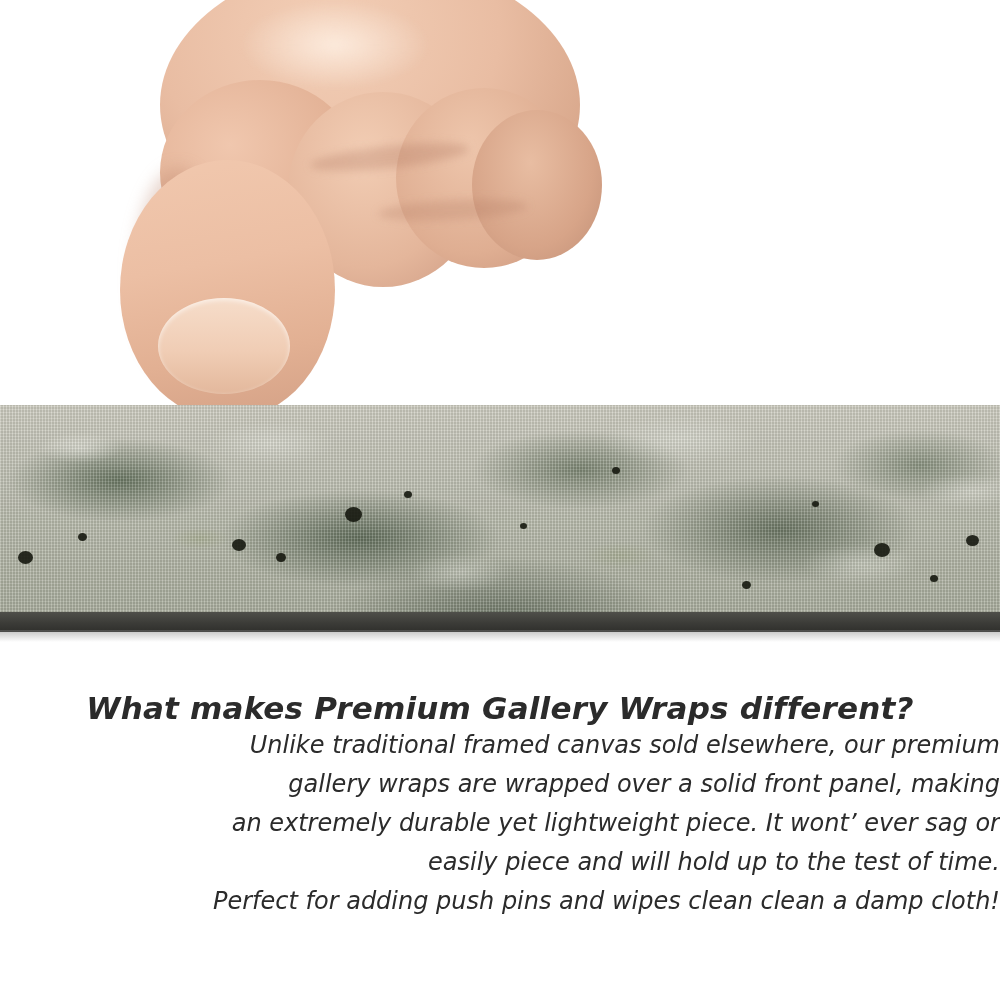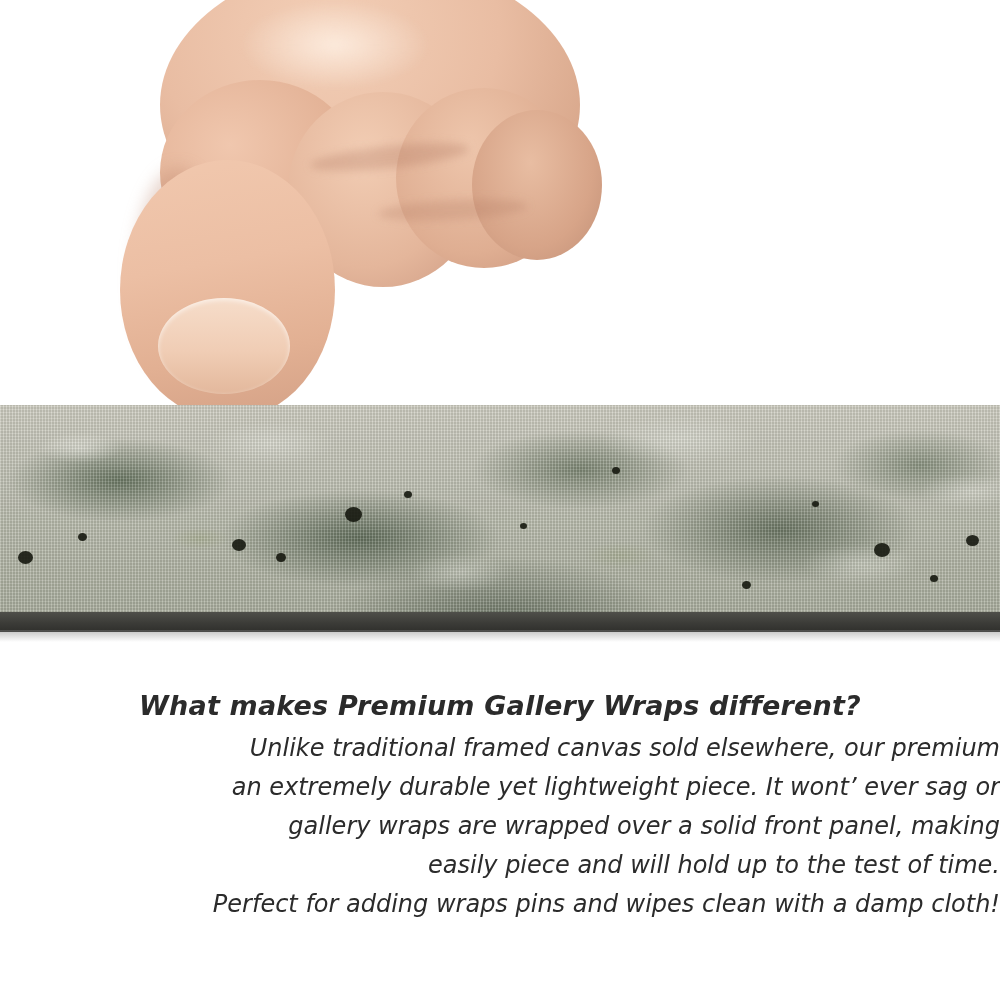--- a/index.html
+++ b/index.html
@@ -220,24 +220,24 @@
     position: absolute;
     left: 0;
     top: 690px;
     width: 1000px;
     text-align: center;
     color: #2b2b2b;
     font-family: "DejaVu Sans", sans-serif;
     font-style: italic;
   }
   .caption-title {
-    font-size: 27px;
+    font-size: 31px;
     font-weight: 700;
     letter-spacing: 0.2px;
-    margin-bottom: 8px;
+    margin-bottom: 0;
   }
   .caption-line {
     font-size: 24px;
     line-height: 39px;
     font-weight: 400;
     text-align: right;
   }
 </style>
 </head>
 <body>
@@ -280,19 +280,19 @@
       <div class="speck" style="left:930px; top:170px; width:8px;  height:7px;"></div>
     </div>
 
     <div class="wrap-edge"></div>
     <div class="wrap-edge-shadow"></div>
   </div>
 
   <div class="caption">
     <div class="caption-title">What makes Premium Gallery Wraps different?</div>
     <div class="caption-line">Unlike traditional framed canvas sold elsewhere, our premium</div>
+    <div class="caption-line">gallery wraps are wrapped over a solid front panel, making</div>
     <div class="caption-line">an extremely durable yet lightweight piece. It wont’ ever sag or</div>
-    <div class="caption-line">gallery wraps are wrapped over a solid front panel, making</div>
     <div class="caption-line">easily piece and will hold up to the test of time.</div>
-    <div class="caption-line">Perfect for adding wraps pins and wipes clean with a damp cloth!</div>
+    <div class="caption-line">Perfect for adding push pins and wipes clean clean a damp cloth!</div>
   </div>
 
 </div>
 
 </body></html>

